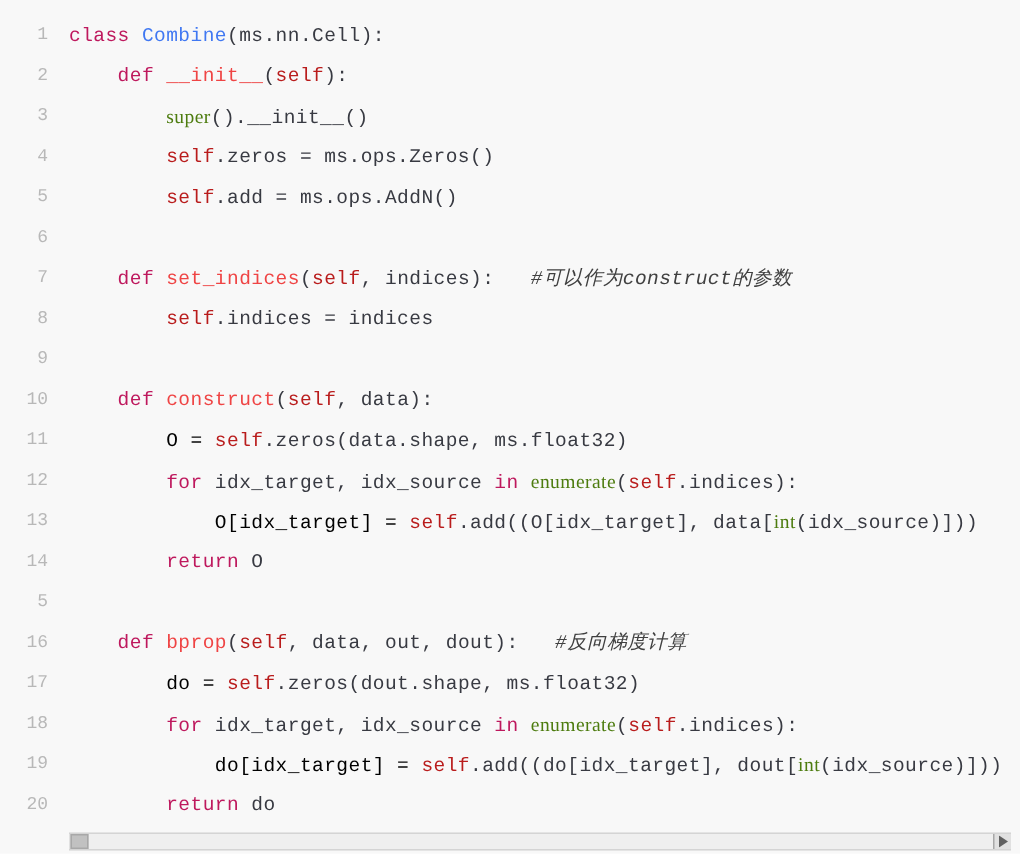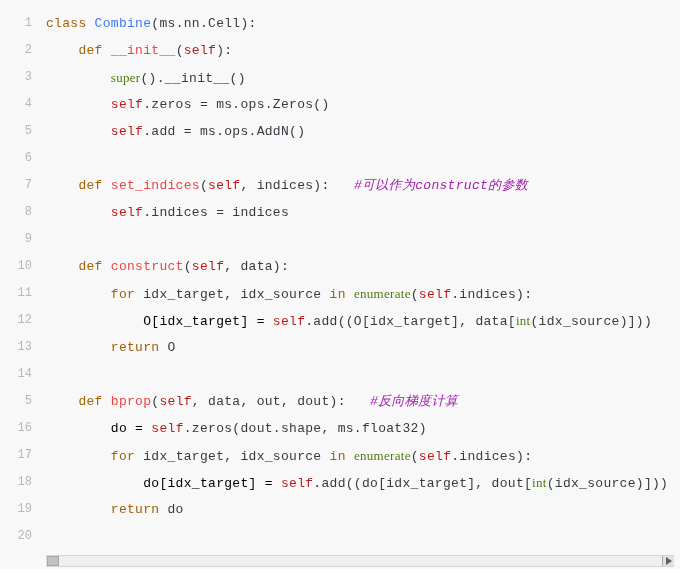--- a/index.html
+++ b/index.html
@@ -43,27 +43,27 @@
     padding: 10px 6px 10px 6px;
     white-space: nowrap;
     min-width: max-content;
   }
   .line {
     height: 27px;
     line-height: 27px;
     letter-spacing: 0.3px;
   }
   .tok { white-space: pre; }
-  .kw { color: #a16207; }
+  .kw { color: #be185d; }
   .cls { color: #4078f2; }
   .fn { color: #ef4444; }
   .bi { color: #4d7c0f; font-family: Liberation Serif, serif; }
   .self { color: #b91c1c; }
   .pun { color: #383a42; }
-  .com { color: #a21caf; font-style: italic; }
+  .com { color: #404040; font-style: italic; }
   .scrollbar-area {
     height: 16px;
     background: #f8f8f8;
     padding: 2px 6px 2px 46px;
   }
   .scrollbar-track {
     height: 12px;
     border: 1px solid #d4d4d4;
     background: #efefef;
     position: relative;
@@ -121,20 +121,21 @@
         <div class="line"><span class="tok kw">class </span><span class="tok cls">Combine</span><span class="tok pun">(ms.nn.Cell):</span></div>
         <div class="line"><span class="tok tok">    </span><span class="tok kw">def </span><span class="tok fn">__init__</span><span class="tok pun">(</span><span class="tok self">self</span><span class="tok pun">):</span></div>
         <div class="line"><span class="tok tok">        </span><span class="tok bi">super</span><span class="tok pun">().__init__()</span></div>
         <div class="line"><span class="tok tok">        </span><span class="tok self">self</span><span class="tok pun">.zeros = ms.ops.Zeros()</span></div>
         <div class="line"><span class="tok tok">        </span><span class="tok self">self</span><span class="tok pun">.add = ms.ops.AddN()</span></div>
         <div class="line">&nbsp;</div>
         <div class="line"><span class="tok tok">    </span><span class="tok kw">def </span><span class="tok fn">set_indices</span><span class="tok pun">(</span><span class="tok self">self</span><span class="tok pun">, indices):   </span><span class="tok com">#可以作为construct的参数</span></div>
         <div class="line"><span class="tok tok">        </span><span class="tok self">self</span><span class="tok pun">.indices = indices</span></div>
         <div class="line">&nbsp;</div>
         <div class="line"><span class="tok tok">    </span><span class="tok kw">def </span><span class="tok fn">construct</span><span class="tok pun">(</span><span class="tok self">self</span><span class="tok pun">, data):</span></div>
+        <div class="line"><span class="tok tok">        O = </span><span class="tok self">self</span><span class="tok pun">.zeros(data.shape, ms.float32)</span></div>
         <div class="line"><span class="tok tok">        </span><span class="tok kw">for</span><span class="tok pun"> idx_target, idx_source </span><span class="tok kw">in</span><span class="tok pun"> </span><span class="tok bi">enumerate</span><span class="tok pun">(</span><span class="tok self">self</span><span class="tok pun">.indices):</span></div>
         <div class="line"><span class="tok tok">            O[idx_target] = </span><span class="tok self">self</span><span class="tok pun">.add((O[idx_target], data[</span><span class="tok bi">int</span><span class="tok pun">(idx_source)]))</span></div>
         <div class="line"><span class="tok tok">        </span><span class="tok kw">return</span><span class="tok pun"> O</span></div>
         <div class="line">&nbsp;</div>
         <div class="line"><span class="tok tok">    </span><span class="tok kw">def </span><span class="tok fn">bprop</span><span class="tok pun">(</span><span class="tok self">self</span><span class="tok pun">, data, out, dout):   </span><span class="tok com">#反向梯度计算</span></div>
         <div class="line"><span class="tok tok">        do = </span><span class="tok self">self</span><span class="tok pun">.zeros(dout.shape, ms.float32)</span></div>
         <div class="line"><span class="tok tok">        </span><span class="tok kw">for</span><span class="tok pun"> idx_target, idx_source </span><span class="tok kw">in</span><span class="tok pun"> </span><span class="tok bi">enumerate</span><span class="tok pun">(</span><span class="tok self">self</span><span class="tok pun">.indices):</span></div>
         <div class="line"><span class="tok tok">            do[idx_target] = </span><span class="tok self">self</span><span class="tok pun">.add((do[idx_target], dout[</span><span class="tok bi">int</span><span class="tok pun">(idx_source)]))</span></div>
         <div class="line"><span class="tok tok">        </span><span class="tok kw">return</span><span class="tok pun"> do</span></div>
       </div>

